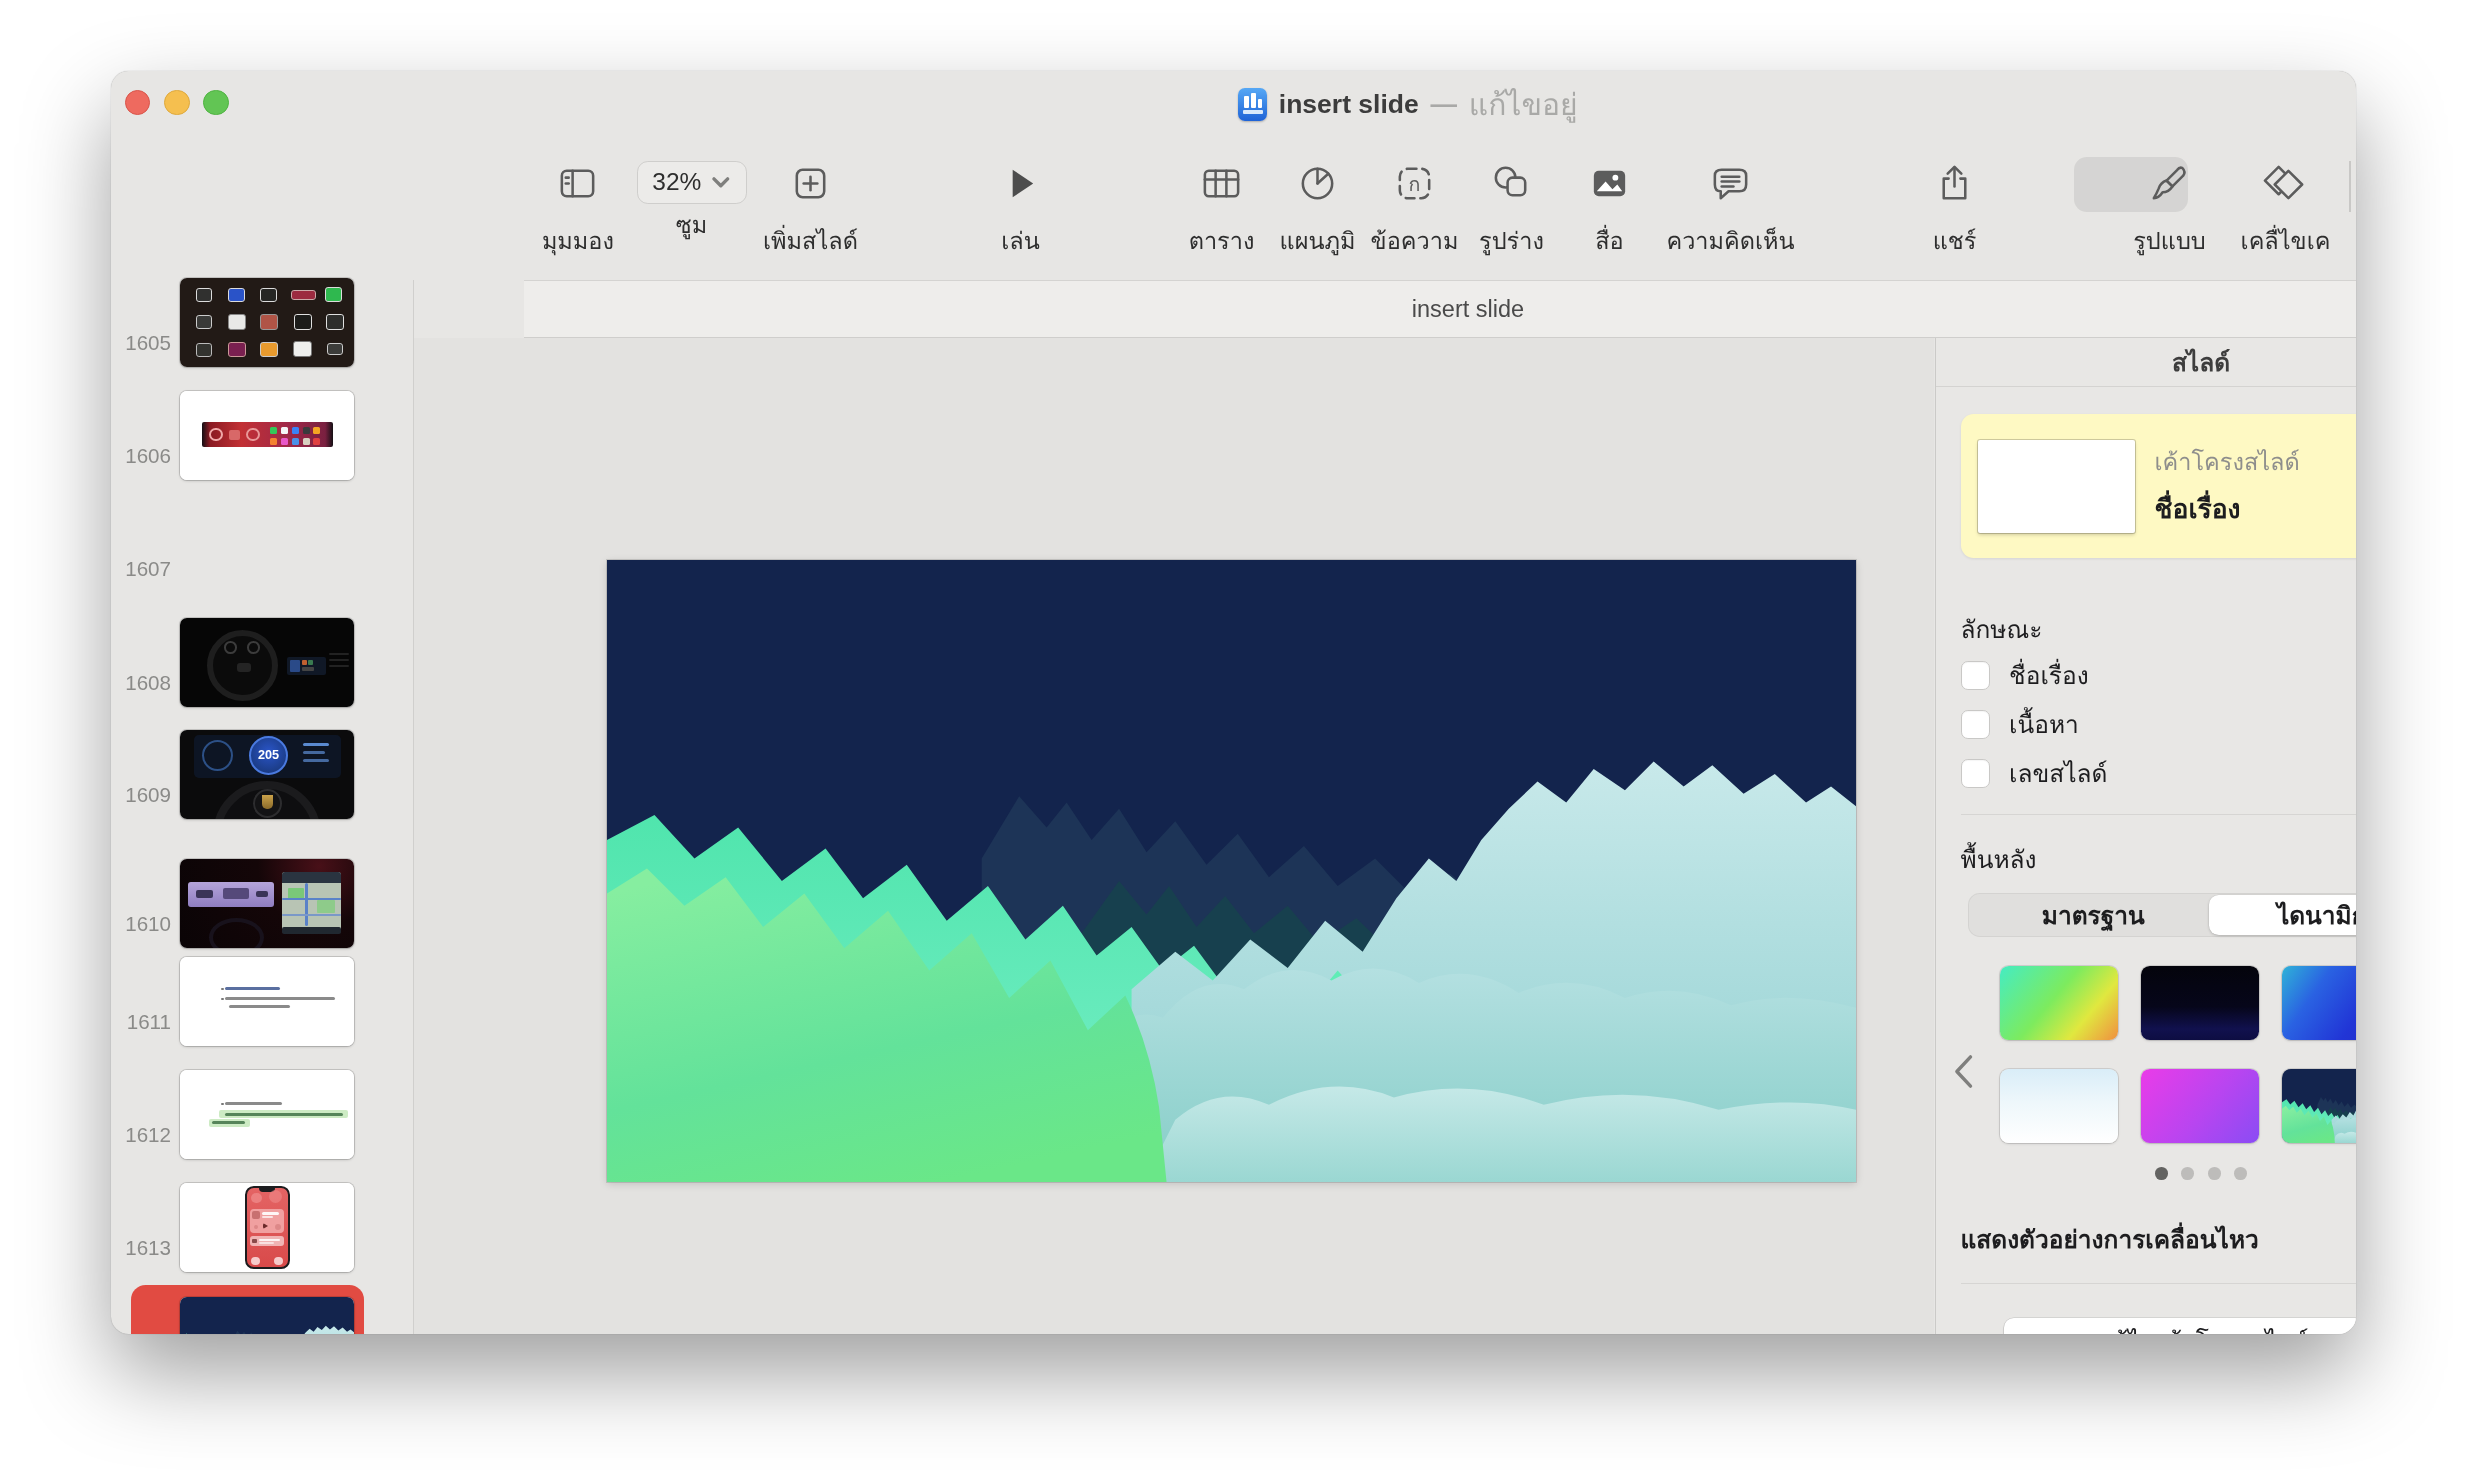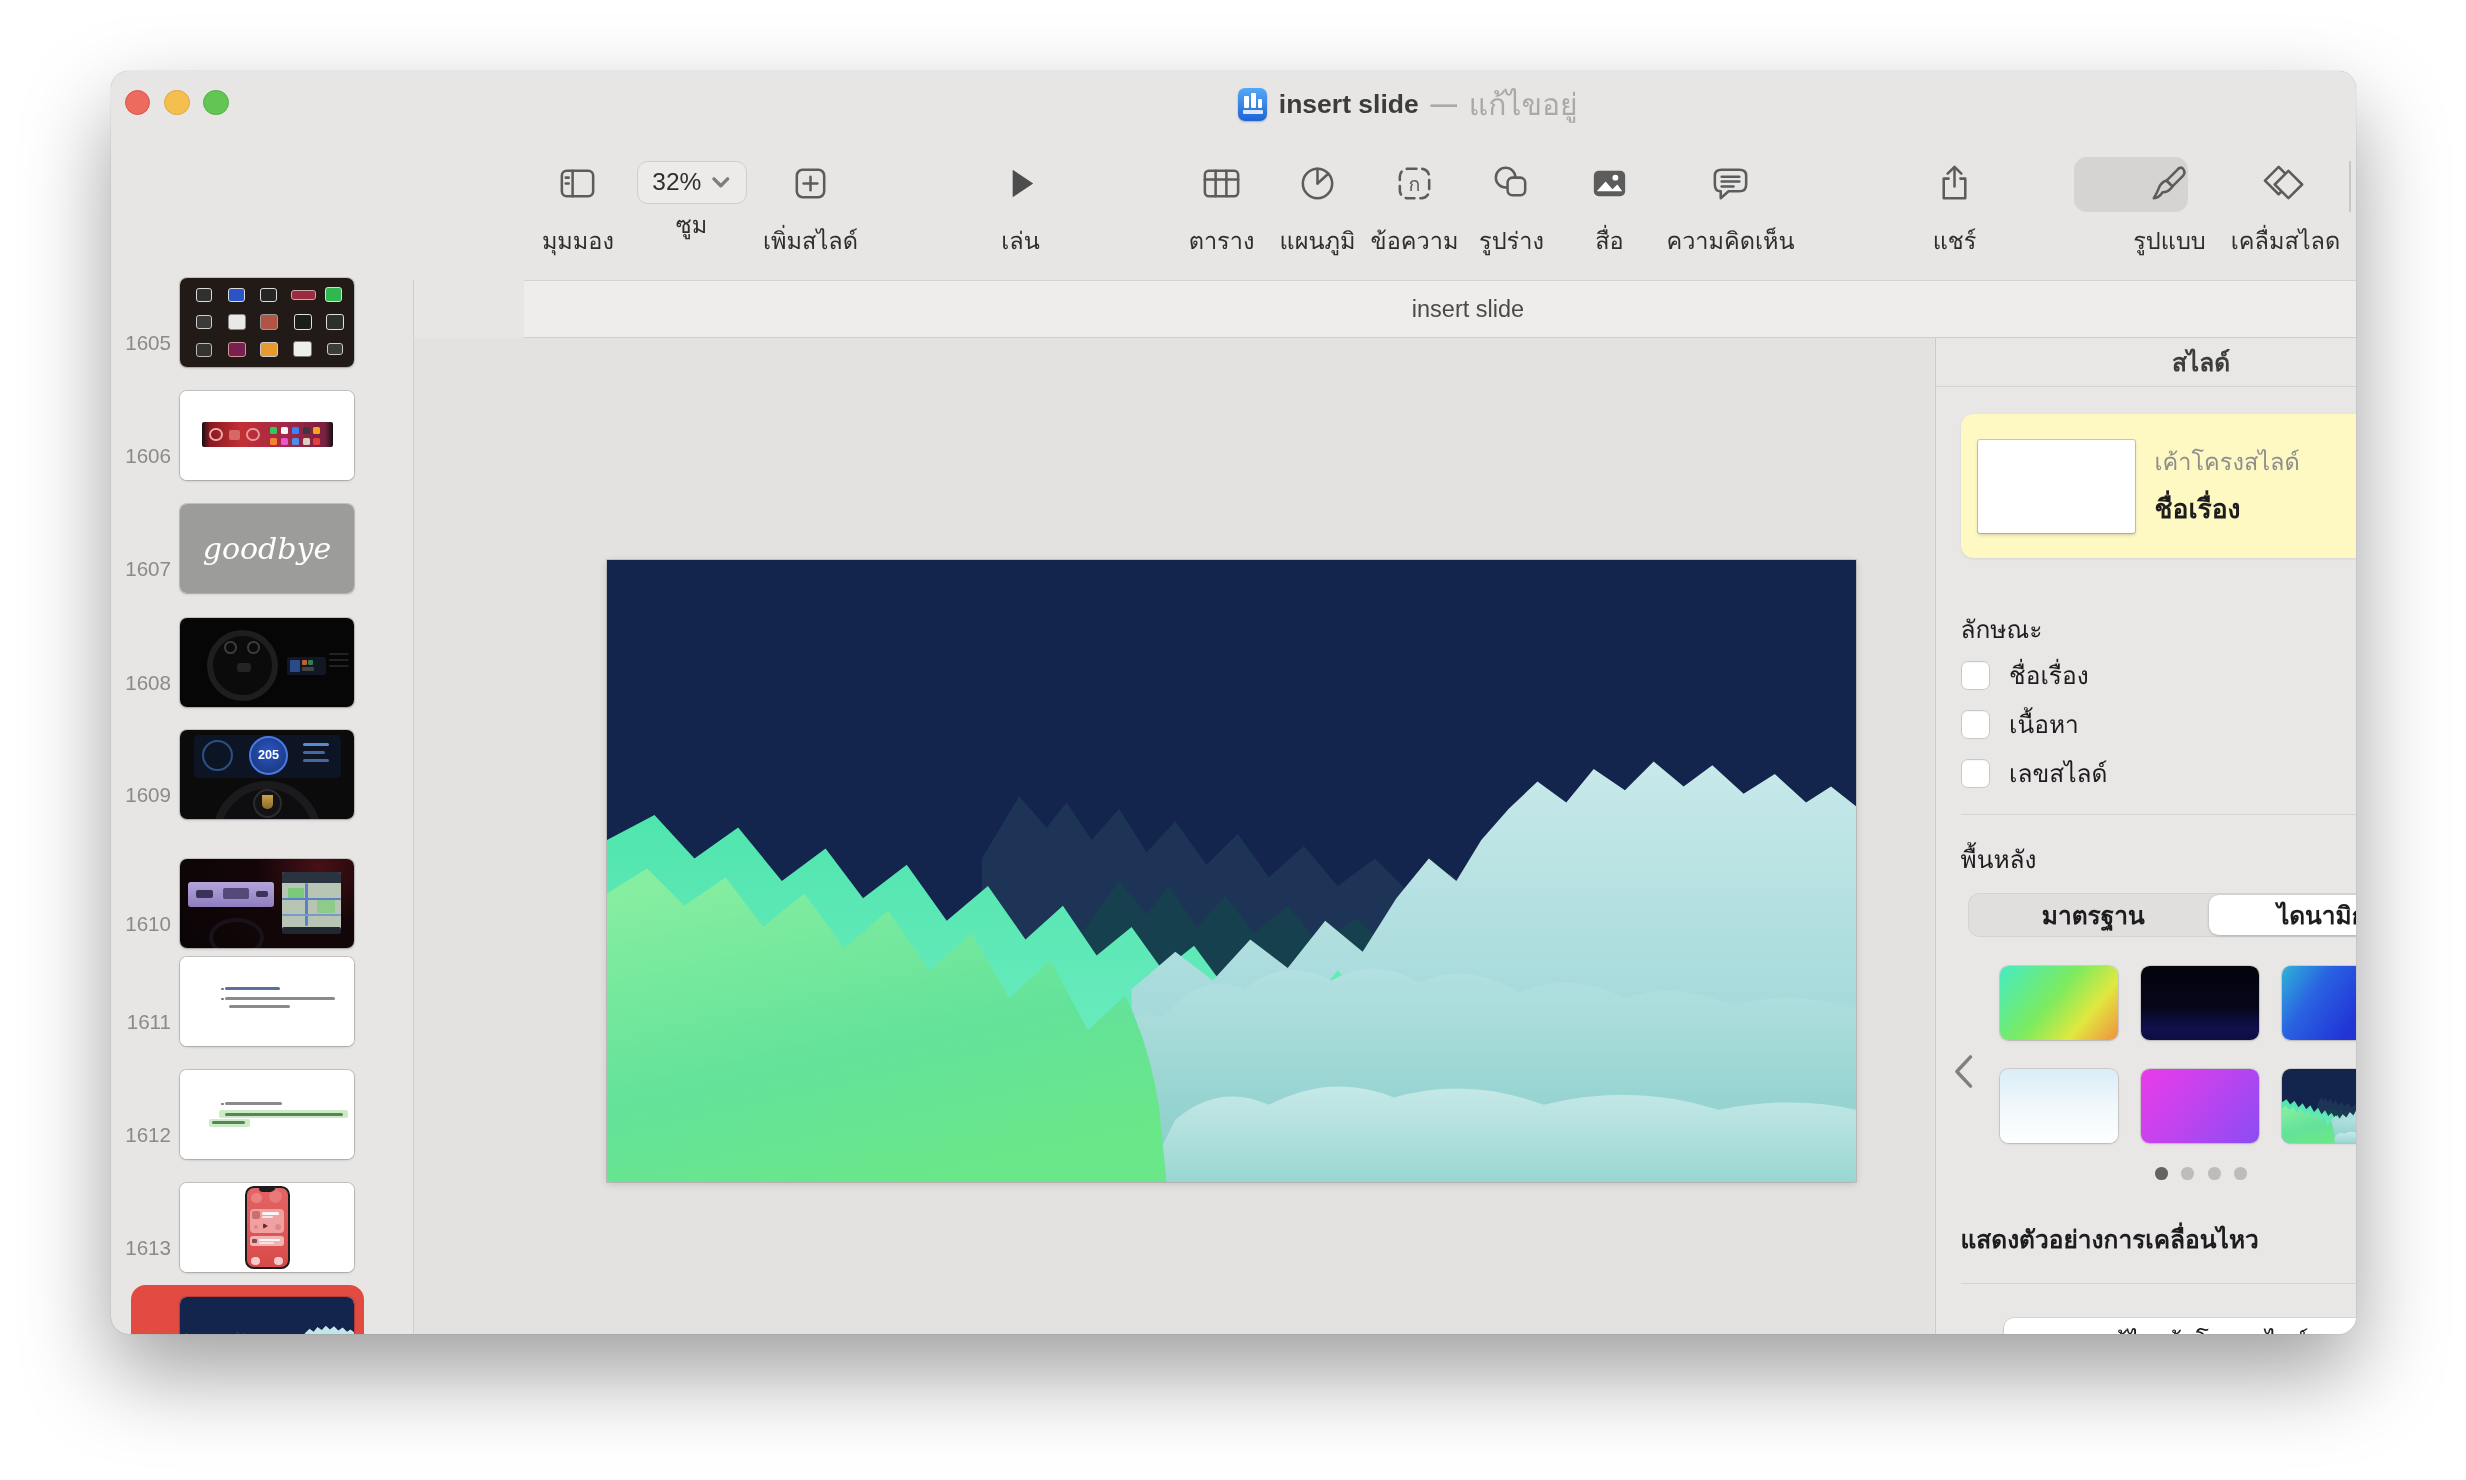--- a/index.html
+++ b/index.html
@@ -259,21 +259,21 @@
       </div>
       <div class="tb-label">รูปแบบ</div>
     </div>
     <div class="tb-item" style="left:1688px">
       <div class="tb-icon">
         <svg width="49" height="45" viewBox="0 0 50 46">
             <path d="M18,6 L32,20 18,34 4,20 Z"></path>
             <path d="M28,10 L42,24 28,38 14,24 Z" fill="#e7e6e4"></path>
           </svg>
       </div>
-      <div class="tb-label">เคลื่มสไลด</div>
+      <div class="tb-label">เคลื่ไขเค</div>
     </div>
     <div class="tb-item" style="left:1802px">
       <div class="tb-icon">
         
       </div>
       <div class="tb-label">เอกสาร</div>
     </div>
     <div class="tb-sep"></div>
   </div>
 
@@ -324,25 +324,20 @@
           <div class="tile" style="left:101px;top:47px;width:6.9px;height:6.9px;background:#e858c8;border-radius:1.5px"></div>
           <div class="tile" style="left:112px;top:47px;width:6.9px;height:6.9px;background:#4a90e8;border-radius:1.5px"></div>
           <div class="tile" style="left:123px;top:47px;width:6.9px;height:6.9px;background:#d8d0c0;border-radius:1.5px"></div>
           <div class="tile" style="left:133px;top:47px;width:6.9px;height:6.9px;background:#e04040;border-radius:1.5px"></div>
         </div>
       </div>
     </div>
 
     <div class="nav-row" style="top:349px">
       <span class="slide-num">1607</span>
-      <div class="thumb">
-        <div class="art" style="background:#9c9c9a;display:flex;align-items:center;justify-content:center">
-          <span style="font-family:'DejaVu Serif',serif;font-style:italic;font-size:30px;color:#ffffff">goodbye</span>
-        </div>
-      </div>
     </div>
 
     <div class="nav-row" style="top:463px">
       <span class="slide-num">1608</span>
       <div class="thumb">
         <div class="art" style="background:#060606">
           <div class="tile" style="left:27.4px;top:11.8px;width:71px;height:71px;border-radius:50%;border:6.9px solid #1e1e1e;background:#0b0b0b"></div>
           <div class="tile" style="left:44px;top:23.5px;width:12.7px;height:12.7px;border-radius:50%;border:2px solid #3c3c3c"></div>
           <div class="tile" style="left:67px;top:23.5px;width:12.7px;height:12.7px;border-radius:50%;border:2px solid #3c3c3c"></div>
           <div class="tile" style="left:57px;top:45px;width:13.7px;height:8.8px;border-radius:2.9px;background:#242424"></div>

